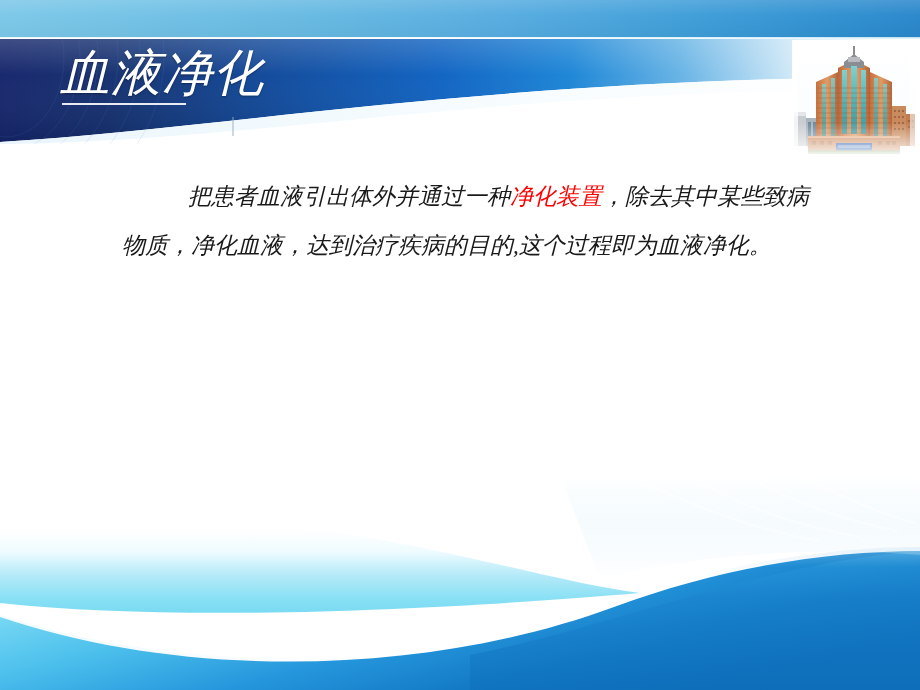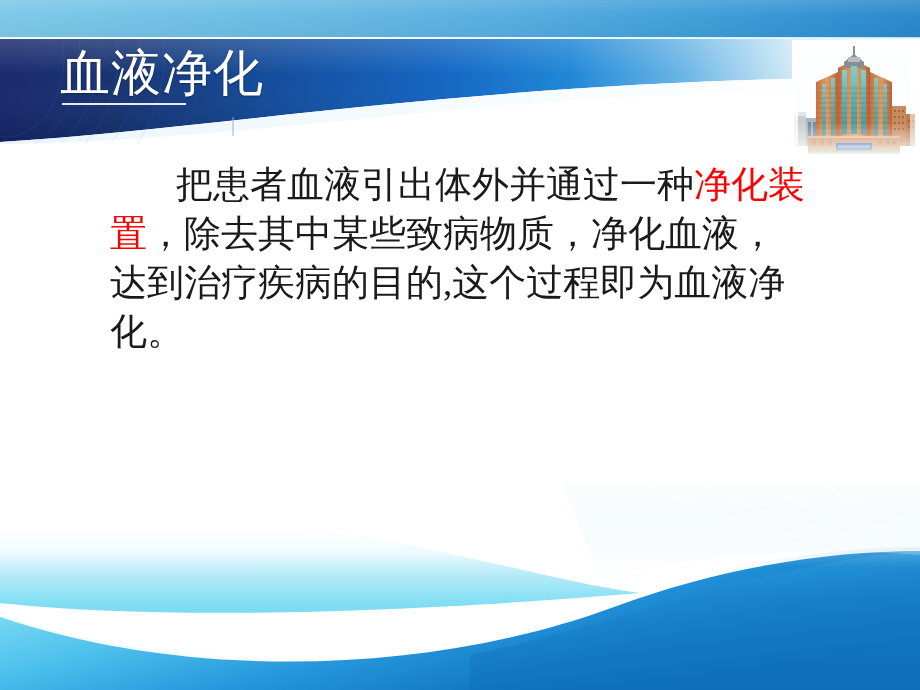--- a/index.html
+++ b/index.html
@@ -8,20 +8,21 @@
     padding: 0;
     background: #ffffff;
   }
   #slide {
     position: relative;
     width: 920px;
     height: 690px;
     overflow: hidden;
     background: #ffffff;
     font-family: "Liberation Serif", "DejaVu Serif", serif;
+    font-style: italic;
   }
 
   
   .bg-base {
     position: absolute;
     inset: 0;
     background: #ffffff;
   }
 
   
@@ -132,22 +133,22 @@
     height: 118px;
   }
   .building svg { display:block; width:124px; height:118px; }
 
   
   .body-text {
     position: absolute;
     left: 110px;
     top: 160px;
     width: 700px;
-    margin: 0;
-    font-size: 37px;
+    margin: 12px;
+    font-size: 23px;
     line-height: 49px;
     color: #1a1a1a;
     font-family: "Liberation Serif", "DejaVu Serif", serif;
     letter-spacing: 0px;
     text-align: left;
   }
   .body-text .indent { display: inline-block; width: 66px; }
   .hl-red { color: #ff0000; }
 
   

